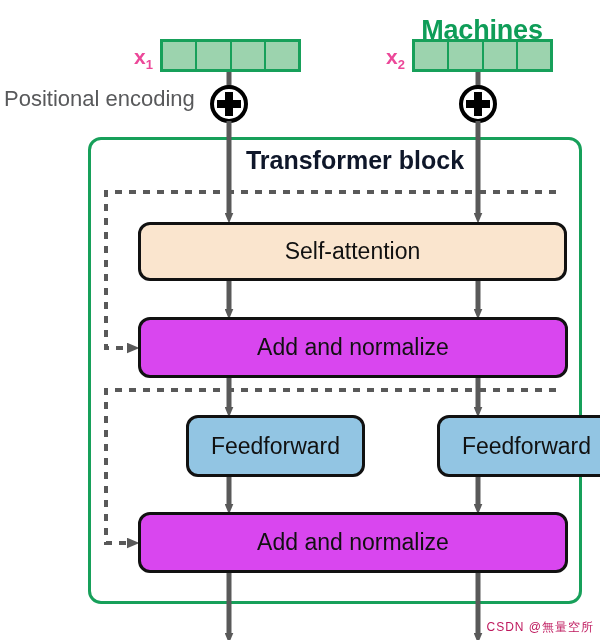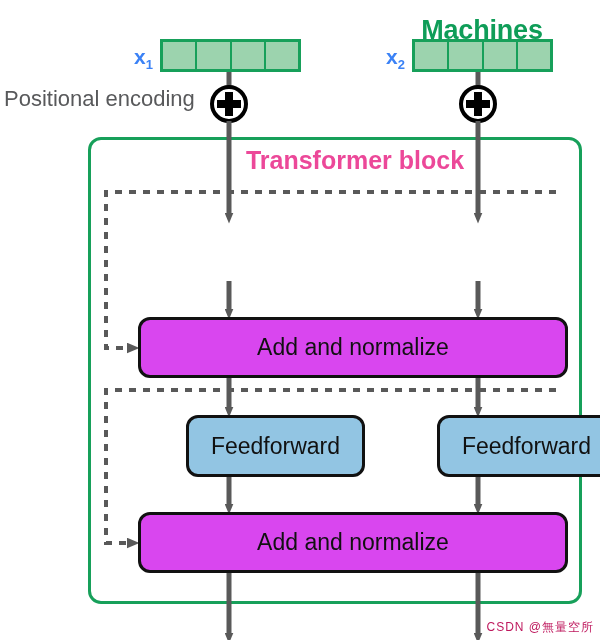--- a/index.html
+++ b/index.html
@@ -27,21 +27,21 @@
     white-space: nowrap;
   }
   #word-thinking { left: 160px; top: 4px; width: 140px; }
   #word-machines { left: 412px; top: 4px; width: 140px; margin-top: 13px; }
 
   
   .xlabel {
     position: absolute;
     font-size: 21px;
     font-weight: bold;
-    color: #3b82f6;
+    color: #ec4899;
     line-height: 1;
     white-space: nowrap;
   }
   .xlabel sub { font-size: 13px; font-weight: bold; }
   #xlabel-1 { left: 134px; top: 46px; }
   #xlabel-2 { left: 386px; top: 46px; }
 
   
   .vector {
     position: absolute;
@@ -85,21 +85,21 @@
     background: transparent;
   }
   #transformer-title {
     position: absolute;
     left: 240px;
     top: 148px;
     width: 230px;
     text-align: center;
     font-size: 25px;
     font-weight: bold;
-    color: #ec4899;
+    color: #0f172a;
     line-height: 1;
     white-space: nowrap;
   }
 
   
   .node {
     position: absolute;
     box-sizing: border-box;
     border: 3px solid #111111;
     border-radius: 12px;
@@ -212,20 +212,21 @@
 
     <path d="M556,390 L106,390 L106,543 L128,543" fill="none" stroke="#595959" stroke-width="4" stroke-dasharray="7,7" stroke-linecap="butt" marker-end="url(#arrowhead-dash)"></path>
 
     <line x1="229" y1="477" x2="229" y2="505" stroke="#595959" stroke-width="5" marker-end="url(#arrowhead)"></line>
     <line x1="478" y1="477" x2="478" y2="505" stroke="#595959" stroke-width="5" marker-end="url(#arrowhead)"></line>
 
     <line x1="229" y1="573" x2="229" y2="634" stroke="#595959" stroke-width="5" marker-end="url(#arrowhead)"></line>
     <line x1="478" y1="573" x2="478" y2="634" stroke="#595959" stroke-width="5" marker-end="url(#arrowhead)"></line>
   </svg>
 
+  <div class="node peach" id="node-self-attention">Self-attention</div>
 
   <div class="node green" id="node-addnorm-1">Add and normalize</div>
 
   <div class="node blue" id="node-ff-left">Feedforward</div>
 
   <div class="node blue" id="node-ff-right">Feedforward</div>
 
   <div class="node green" id="node-addnorm-2">Add and normalize</div>
 
   <div id="watermark">CSDN @無量空所</div>

